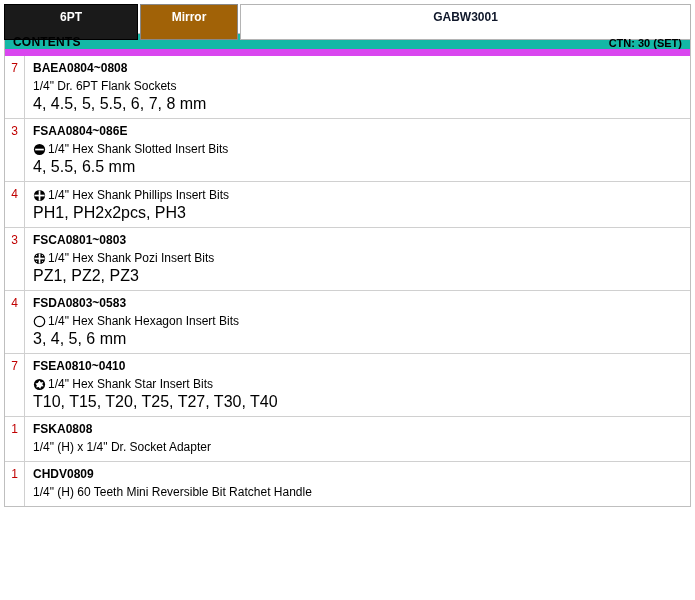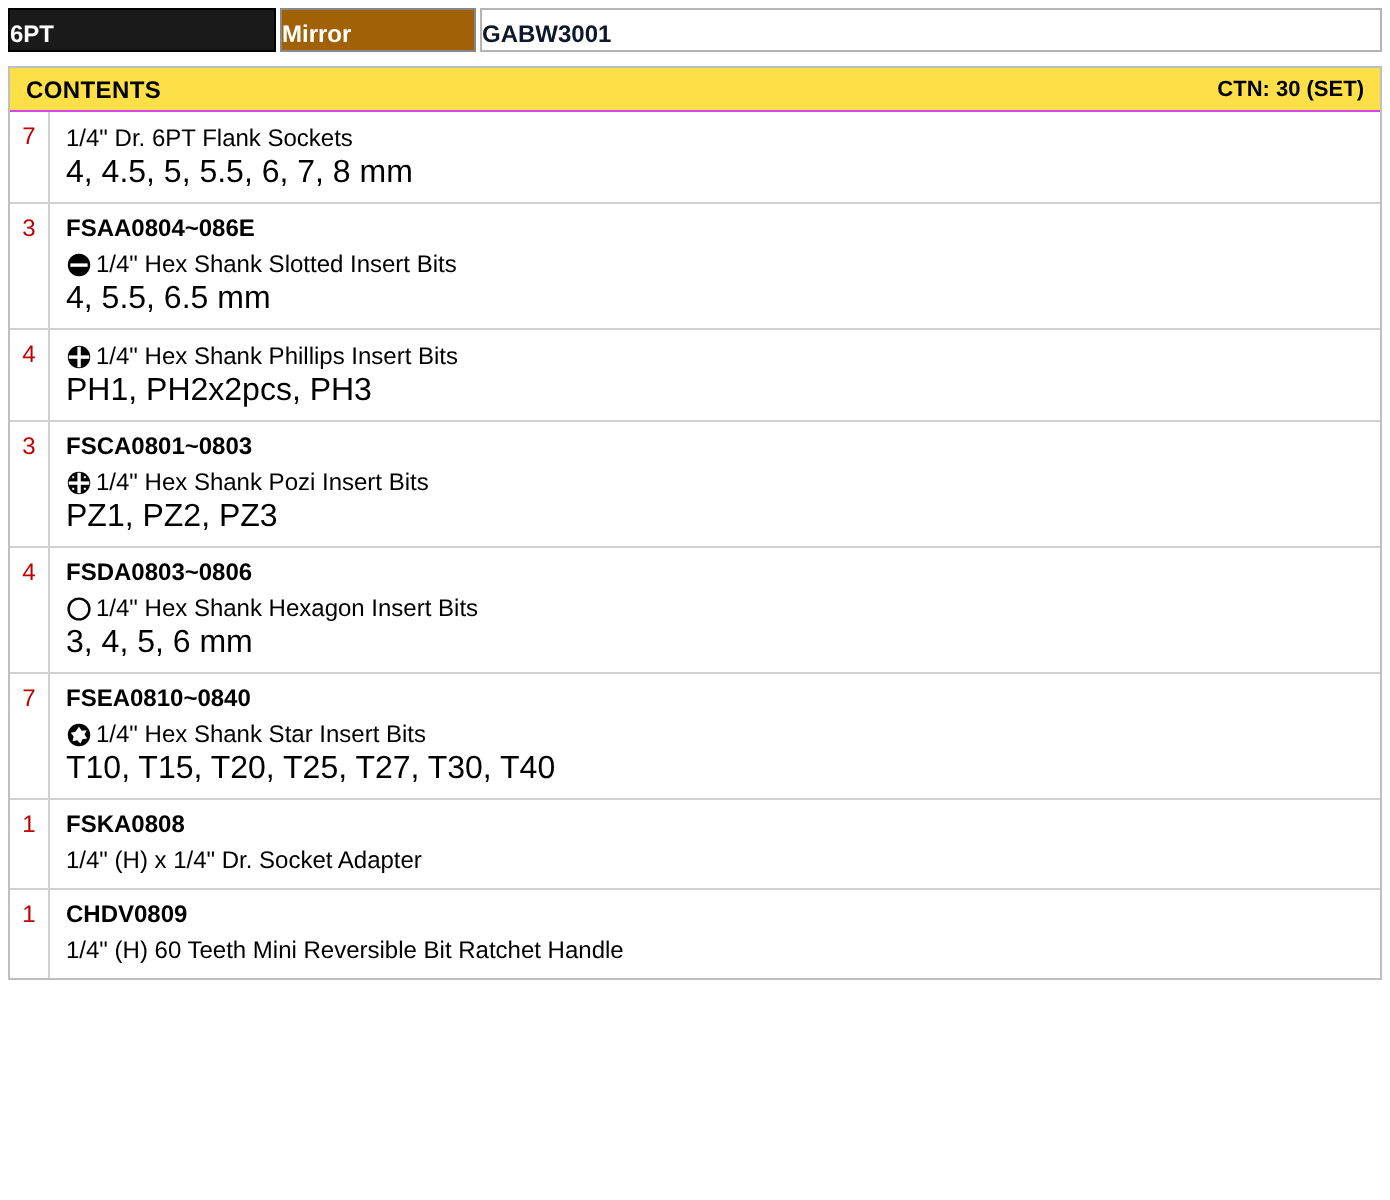--- a/index.html
+++ b/index.html
@@ -25,23 +25,23 @@
 
   
   .tabbar {
     display: flex;
     align-items: stretch;
     height: 26px;
     margin-bottom: 3px;
   }
   .tab {
     box-sizing: border-box;
-    height: 22px;
+    height: 36px;
     line-height: 24px;
-    text-align: left;
+    text-align: center;
     font-weight: bold;
     font-size: 12px;
     border: 1px solid #808080;
     margin-right: 2px;
     user-select: none;
   }
   .tab-active {
     width: 134px;
     background: #1a1a1a;
     color: #ffffff;
@@ -63,24 +63,24 @@
 
   
   .table {
     border: 1px solid #bfbfbf;
     border-top: 1px solid #bfbfbf;
     box-sizing: border-box;
     width: 687px;
   }
   .contents-row {
     display: flex;
-    align-items: center;
+    align-items: flex-end;
     justify-content: space-between;
-    background: #fde047;
-    border-bottom: 1px solid #d946ef;
+    background: #14b8a6;
+    border-bottom: 7px solid #d946ef;
     height: 22px;
     padding: 0 8px;
     box-sizing: border-box;
   }
   .contents-label {
     font-weight: bold;
     font-size: 12px;
     letter-spacing: 0.2px;
   }
   .ctn-label {
@@ -163,20 +163,21 @@
   <div class="table">
 
     <div class="contents-row">
       <span class="contents-label">CONTENTS</span>
       <span class="ctn-label">CTN: 30 (SET)</span>
     </div>
 
     <div class="item">
       <div class="qty">7</div>
       <div class="body">
+        <div class="code">BAEA0804~0808</div>
         <div class="desc">
           <span>1/4" Dr. 6PT Flank Sockets</span>
         </div>
         <div class="sizes">4, 4.5, 5, 5.5, 6, 7, 8 mm</div>
       </div>
     </div>
 
     <div class="item">
       <div class="qty">3</div>
       <div class="body">
@@ -229,37 +230,37 @@
           </span>
           <span>1/4" Hex Shank Pozi Insert Bits</span>
         </div>
         <div class="sizes">PZ1, PZ2, PZ3</div>
       </div>
     </div>
 
     <div class="item">
       <div class="qty">4</div>
       <div class="body">
-        <div class="code">FSDA0803~0806</div>
+        <div class="code">FSDA0803~0583</div>
         <div class="desc">
           <span class="tip">
             <svg width="13" height="13" viewBox="0 0 13 13">
               <circle cx="6.5" cy="6.5" r="5.2" fill="none" stroke="#000000" stroke-width="1.2"></circle>
             </svg>
           </span>
           <span>1/4" Hex Shank Hexagon Insert Bits</span>
         </div>
         <div class="sizes">3, 4, 5, 6 mm</div>
       </div>
     </div>
 
     <div class="item">
       <div class="qty">7</div>
       <div class="body">
-        <div class="code">FSEA0810~0840</div>
+        <div class="code">FSEA0810~0410</div>
         <div class="desc">
           <span class="tip">
             <svg width="13" height="13" viewBox="0 0 13 13">
               <circle cx="6.5" cy="6.5" r="5.6" fill="#000000"></circle>
               <path d="M6.5 2.4 L7.9 4.4 L10.3 4.1 L9.3 6.3 L10.6 8.3 L8.2 8.6 L7.2 10.8 L5.6 9.1 L3.3 9.6 L3.8 7.3 L2.4 5.4 L4.7 4.9 Z" fill="#ffffff"></path>
             </svg>
           </span>
           <span>1/4" Hex Shank Star Insert Bits</span>
         </div>
         <div class="sizes">T10, T15, T20, T25, T27, T30, T40</div>

